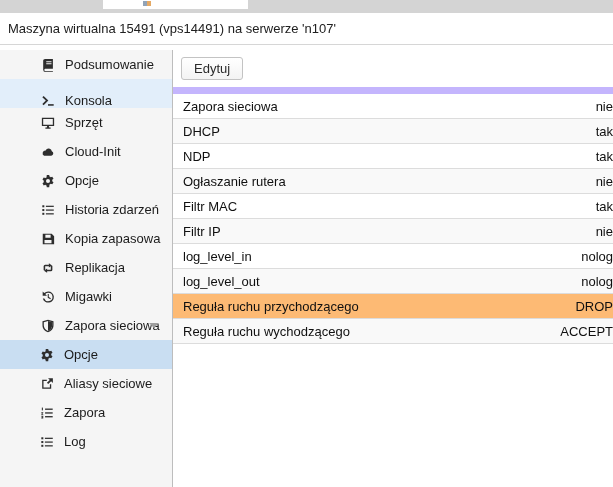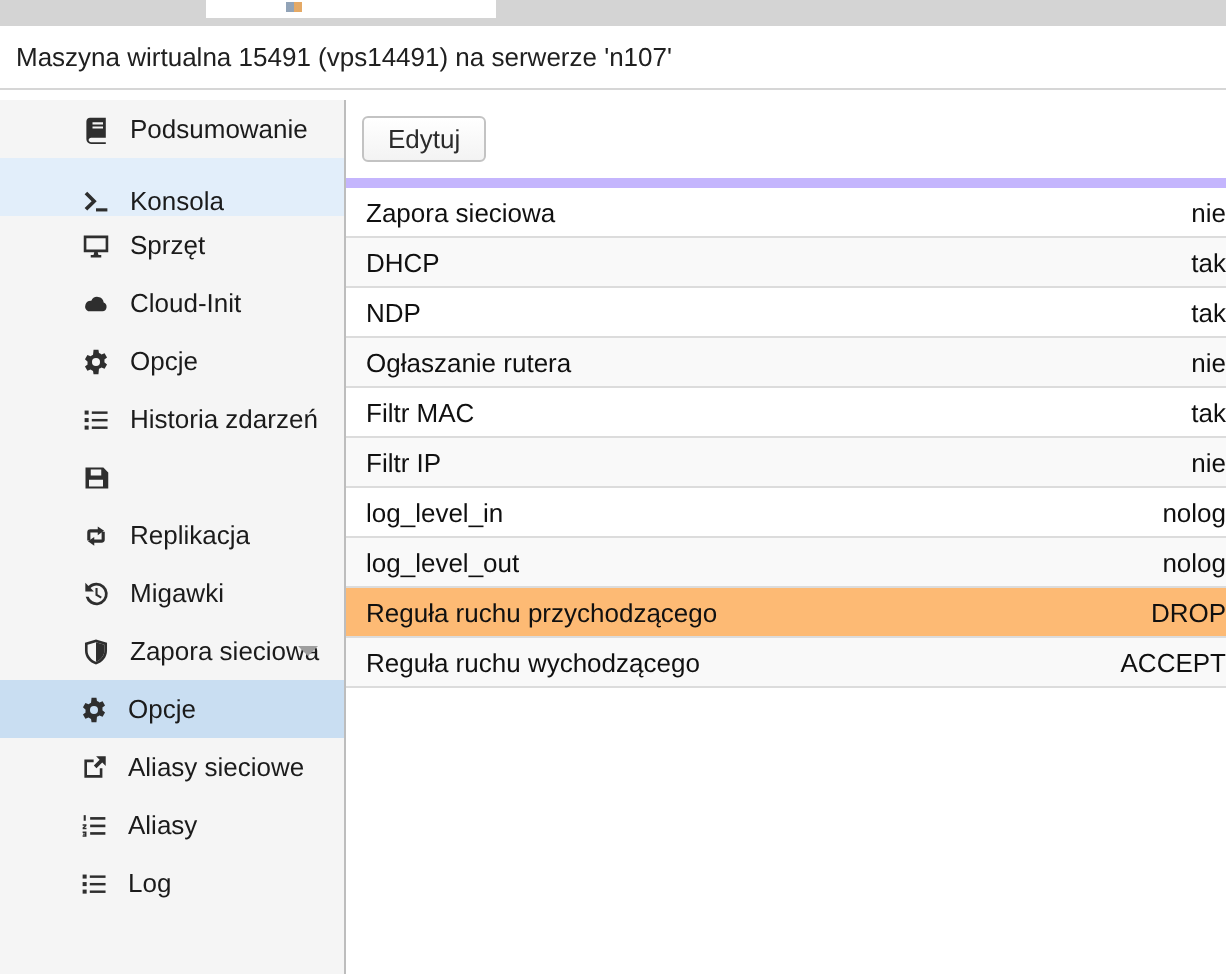--- a/index.html
+++ b/index.html
@@ -30,21 +30,21 @@
   .side-item.hl  { background:#e2eefa;align-items:flex-end; }
   .side-item.sel { background:#c9def2; }
   .side-item .ic { width:14px; height:14px; margin-right:10px; flex:0 0 14px; color:#2e2e2e; }
   .side-item .ic svg { display:block; width:14px; height:14px; fill:currentColor; }
   .caret { position:absolute; right:13px; top:12px; width:0; height:0;
     border-left:5px solid transparent; border-right:5px solid transparent;
     border-top:5px solid #9e9e9e; }
 
   
   .content { position:absolute; left:173px; top:50px; width:440px; height:437px; background:#fff; }
-  .toolbar { height:44px; border-bottom:5px solid #c4b5fd;
+  .toolbar { height:44px; border-bottom:7px solid #c4b5fd;
     display:flex; align-items:center; padding-left:8px; }
   .btn { font-size:13px; color:#2b2b2b; background:linear-gradient(#ffffff,#f3f3f3);
     border:1px solid #c3c3c3; border-radius:3px; height:23px; padding:0 12px;
     line-height:21px; cursor:pointer; }
 
   .grid { width:440px; }
   .row { height:25px; display:flex; align-items:center;
     border-bottom:1px solid #dcdcdc; font-size:13px; color:#101010; cursor:pointer; background:#fff; }
   .row.alt { background:#f9f9f9; }
   .row.sel { background:#fdba74; }
@@ -125,20 +125,21 @@
       </span>
     <span>Historia zdarzeń</span>
   </div>
 
   <div class="side-item">
     <span class="ic">
         <svg viewBox="0 0 16 16">
           <path fill-rule="evenodd" d="M2 2h10.2L15 4.8V14H2V2zm3 1.2v3.3h6V3.2H5zM4 9v3.8h8V9H4z"></path>
         </svg>
       </span>
+    <span>Kopia zapasowa</span>
   </div>
 
   <div class="side-item">
     <span class="ic">
         <svg viewBox="0 0 16 16">
           <path d="M3 10.5V6a1.8 1.8 0 0 1 1.8-1.8H9V2.5L12.6 5 9 7.5V6H4.8v4.5H3z"></path>
           <path d="M13 5.5V10a1.8 1.8 0 0 1-1.8 1.8H7v1.7L3.4 11 7 8.5V10h4.2V5.5H13z"></path>
         </svg>
       </span>
     <span>Replikacja</span>
@@ -188,21 +189,21 @@
     <span class="ic">
         <svg viewBox="0 0 16 16">
           <rect x="5.8" y="2.9" width="8.7" height="1.5"></rect>
           <rect x="5.8" y="7.2" width="8.7" height="1.5"></rect>
           <rect x="5.8" y="11.5" width="8.7" height="1.5"></rect>
           <rect x="2.1" y="1.8" width="1.2" height="3.2"></rect>
           <path d="M1.5 7h2.2v1l-1.2 1h1.2v.9H1.5v-1l1.2-1H1.5z"></path>
           <path d="M1.5 11.2h2.2v3H1.5v-.9h1.3v-.3H1.7v-.7h1.1v-.3H1.5z"></path>
         </svg>
       </span>
-    <span>Aliasy</span>
+    <span>Zapora</span>
   </div>
 
   <div class="side-item sub">
     <span class="ic">
         <svg viewBox="0 0 16 16">
           <rect x="1.5" y="2.6" width="2.3" height="2.3"></rect>
           <rect x="5.6" y="3.1" width="9" height="1.4"></rect>
           <rect x="1.5" y="6.9" width="2.3" height="2.3"></rect>
           <rect x="5.6" y="7.4" width="9" height="1.4"></rect>
           <rect x="1.5" y="11.2" width="2.3" height="2.3"></rect>

